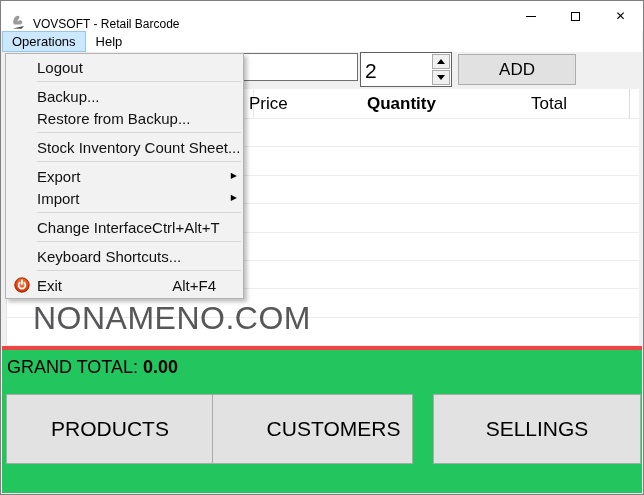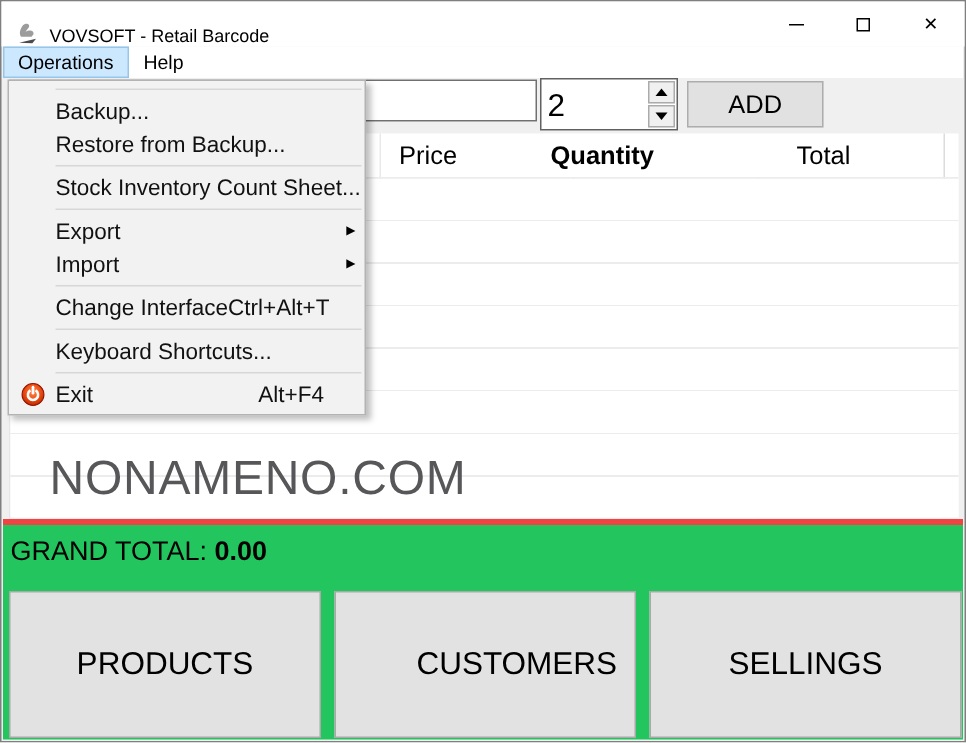--- a/index.html
+++ b/index.html
@@ -37,21 +37,21 @@
   .spin-val { position:absolute; left:0; top:0; width:70px; height:33px; border:none; outline:none;
               font-size:21px; padding:2px 0 0 4px; font-family:"Liberation Sans", sans-serif; background:transparent; }
   .spin-btns { position:absolute; right:1px; top:1px; width:18px; height:31px;
                display:flex; flex-direction:column; justify-content:space-between; }
   .spin-btn { width:18px; height:15px; background:#f0f0f0; border:1px solid #ababab;
               display:flex; align-items:center; justify-content:center; }
   .tri-up { width:0; height:0; border-left:4px solid transparent; border-right:4px solid transparent;
             border-bottom:5px solid #000; }
   .tri-down { width:0; height:0; border-left:4px solid transparent; border-right:4px solid transparent;
               border-top:5px solid #000; }
-  .add-btn { position:absolute; left:456px; top:2px; width:91px; height:31px;
+  .add-btn { position:absolute; left:456px; top:2px; width:118px; height:31px;
              background:#e1e1e1; border:1px solid #adadad; font-size:17px; color:#000;
              font-family:"Liberation Sans", sans-serif; }
 
   
   .table { position:absolute; left:5px; top:88px; width:633px; height:257px; background:#fff;
            border-left:1px solid #e6e6e6; border-bottom:1px solid #ececec; }
   .thead-line { position:absolute; left:0; right:0; top:29px; height:1px; background:#ececec; }
   .rows { position:absolute; left:0; right:0; top:30px; bottom:0;
           background:repeating-linear-gradient(to bottom, #ffffff 0 27.4px, #ececec 27.4px 28.4px); }
   .vline { position:absolute; width:1px; background:#e9e9e9; top:0; bottom:0; }
@@ -73,21 +73,21 @@
 
   
   .watermark { position:absolute; left:32px; top:299px; z-index:20; font-size:32px;
                color:#57575a; letter-spacing:0.5px; white-space:nowrap; }
 
   
   .footer { position:absolute; left:1px; right:1px; top:345px; bottom:1px; background:#22c55e;
             border-top:4px solid #ef4444; }
   .grand { position:absolute; left:5px; top:7px; font-size:18px; color:#000; }
   .grand b { font-weight:bold; }
-  .big-btn { position:absolute; top:44px; height:98px; background:#e2e2e2; border:1px solid #a9a9a9;
+  .big-btn { position:absolute; top:44px; height:70px; background:#e2e2e2; border:1px solid #a9a9a9;
              font-size:21px; color:#000; font-family:"Liberation Sans", sans-serif; }
 </style>
 </head>
 <body>
 
 <div class="window">
 
   <div class="titlebar">
     <span class="app-icon">
       <svg viewBox="0 0 16 16" width="17" height="17">
@@ -130,29 +130,33 @@
     <button class="add-btn">ADD</button>
   </div>
 
   <div class="table">
     <div class="vline" style="left:98px"></div>
     <div class="vline" style="left:246px"></div>
     <div class="vline short" style="left:375px"></div>
     <div class="vline short" style="left:498px"></div>
     <div class="vline dark" style="left:622px"></div>
     <div id="thead">
-        <span class="th" style="left: 259px;">Price</span>
+        <span class="th" style="left: 242px;">Price</span>
         <span class="th" style="left: 360px; font-weight: bold;">Quantity</span>
         <span class="th" style="left: 524px;">Total</span>
       </div>
     <div class="thead-line"></div>
     <div class="rows"></div>
   </div>
 
   <div class="menu-panel" id="menu">
+      <div class="menu-item">
+        <span class="mi-gutter"></span>
+        <span class="mi-label">Logout</span>
+      </div>
       <div class="menu-sep"></div>
       <div class="menu-item">
         <span class="mi-gutter"></span>
         <span class="mi-label">Backup...</span>
       </div>
       <div class="menu-item">
         <span class="mi-gutter"></span>
         <span class="mi-label">Restore from Backup...</span>
       </div>
       <div class="menu-sep"></div>
@@ -205,18 +209,18 @@
 
   <div class="watermark">NONAMENO.COM</div>
 
   <div class="footer">
     <div class="grand">
       <span>GRAND TOTAL:</span>
       <b>0.00</b>
     </div>
     <div id="footerBtns">
         <button class="big-btn" style="left: 4px; width: 208px;">PRODUCTS</button>
-        <button class="big-btn" style="left: 221px; width: 201px; padding-left: 48px;">CUSTOMERS</button>
+        <button class="big-btn" style="left: 210px; width: 201px; padding-left: 48px;">CUSTOMERS</button>
         <button class="big-btn" style="left: 431px; width: 208px;">SELLINGS</button>
       </div>
   </div>
 
 </div>
 
 </body></html>

